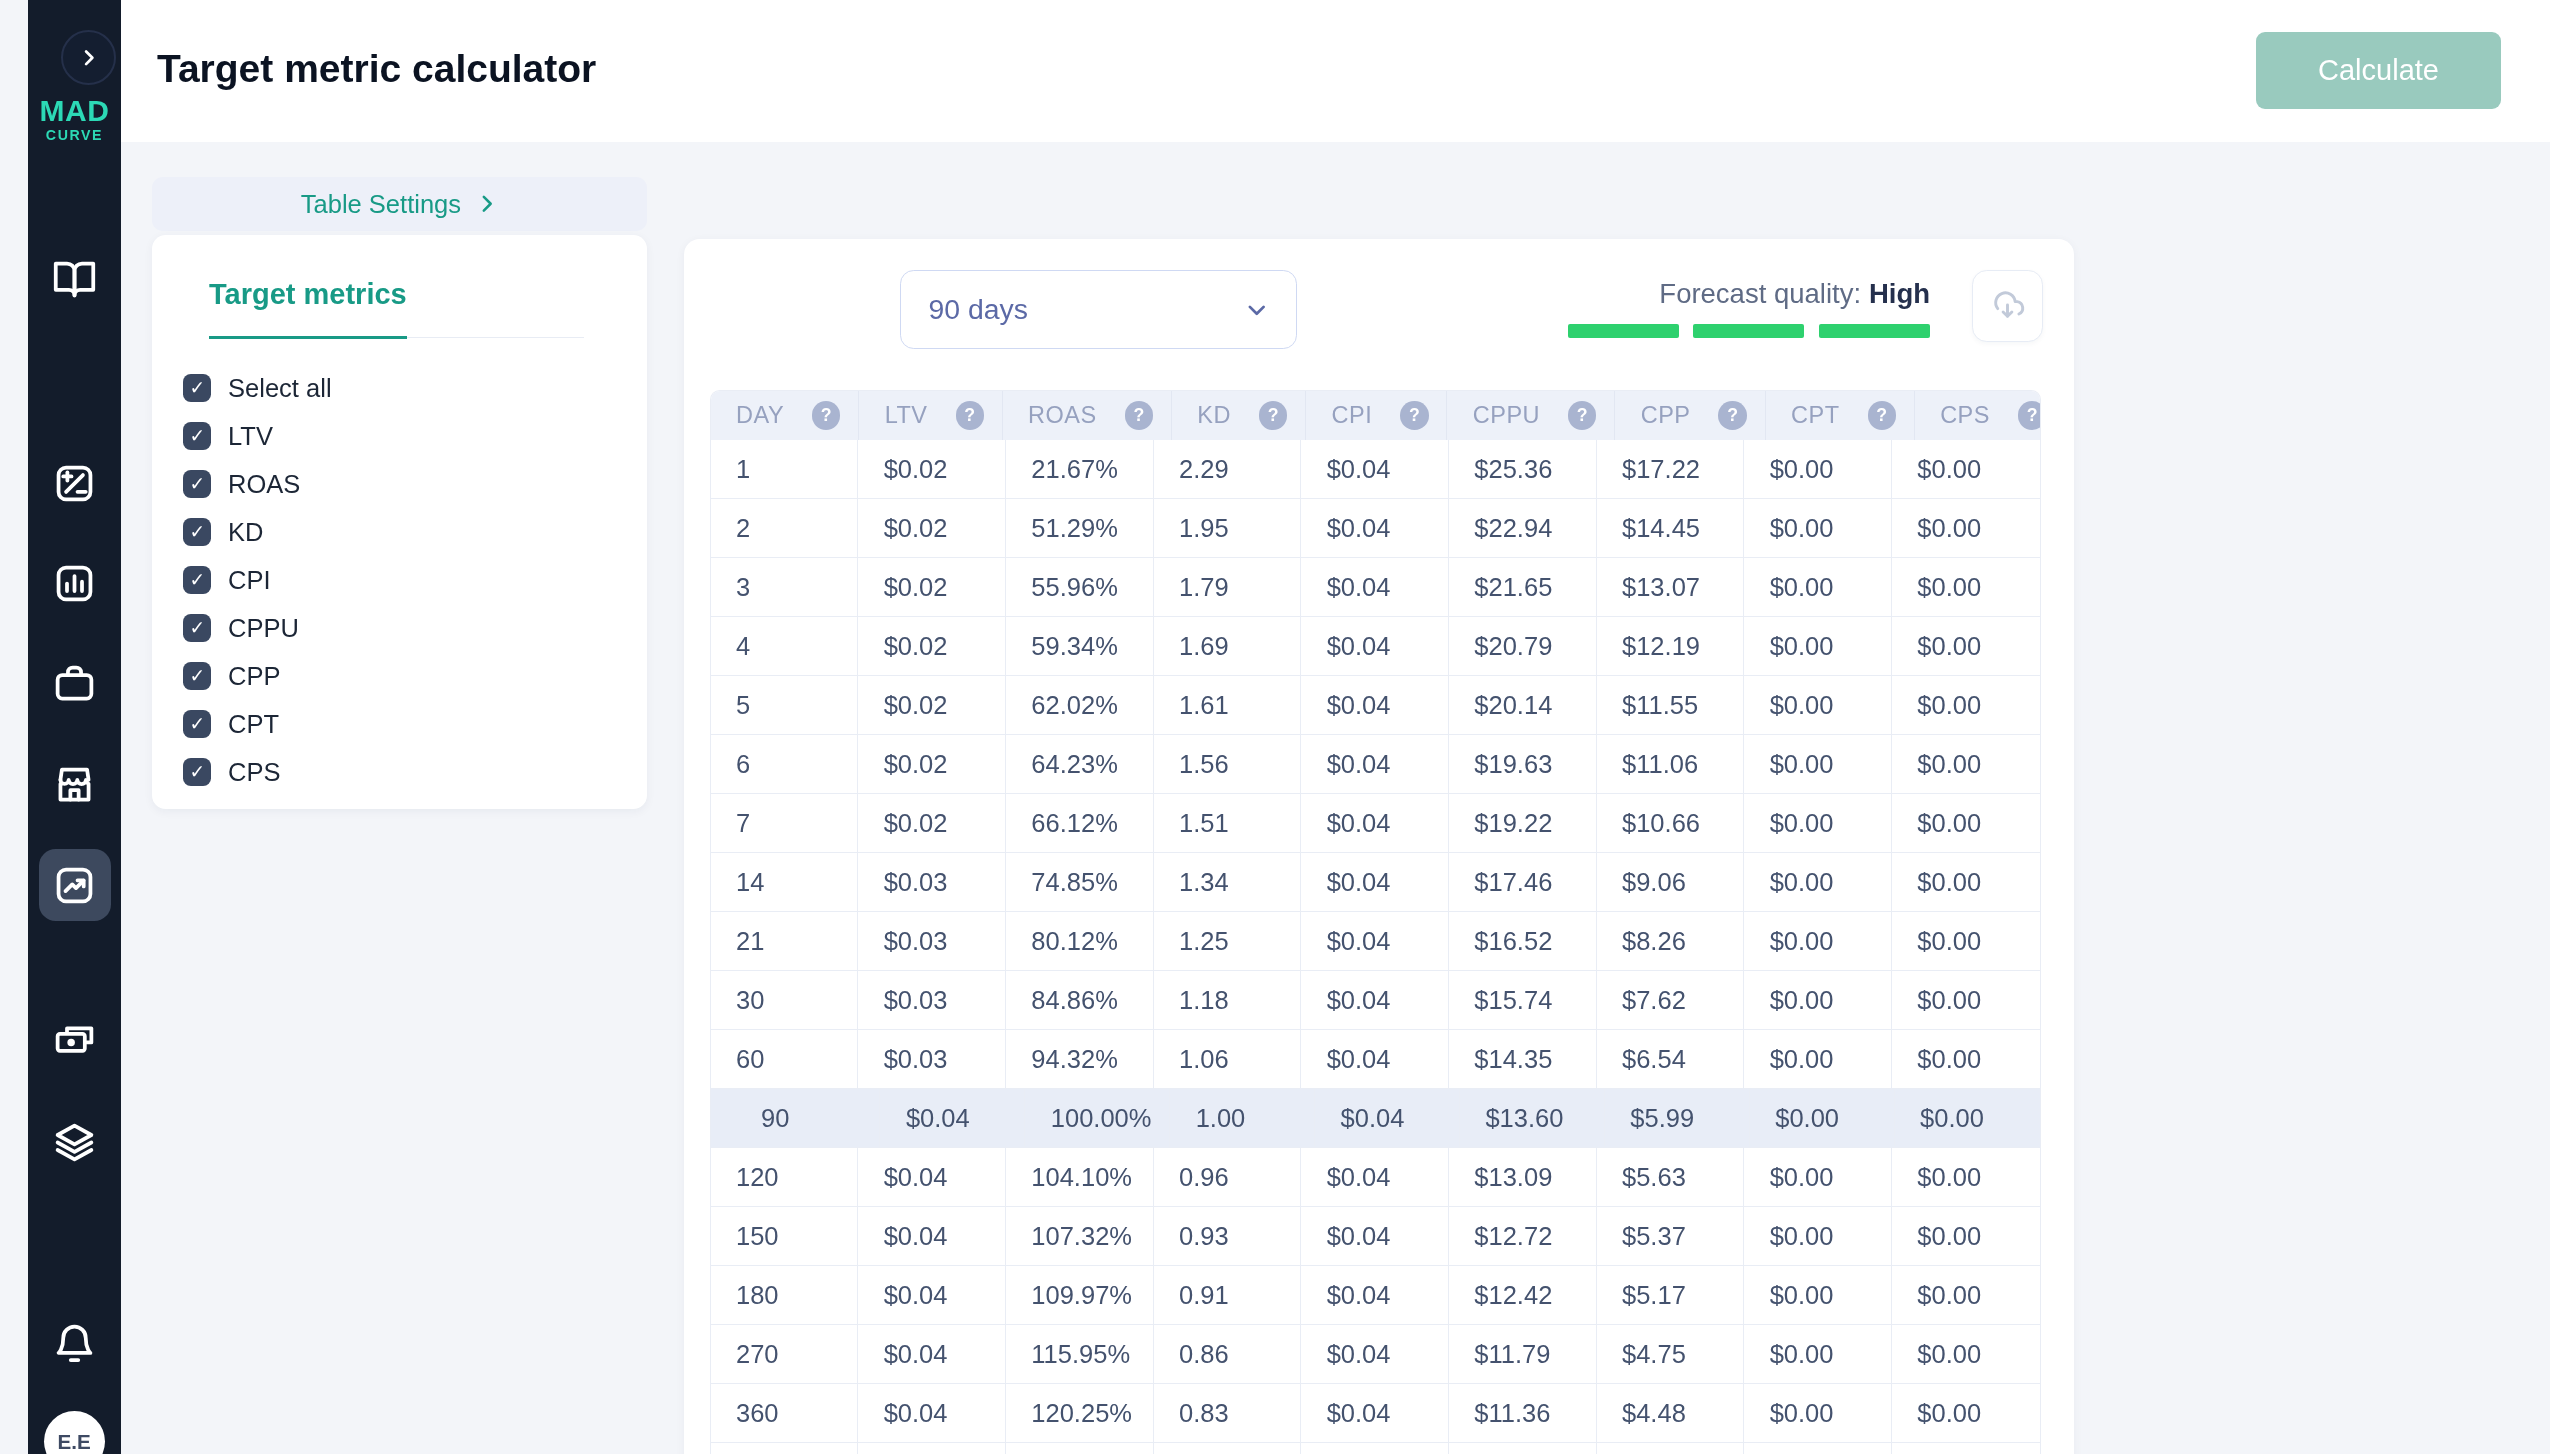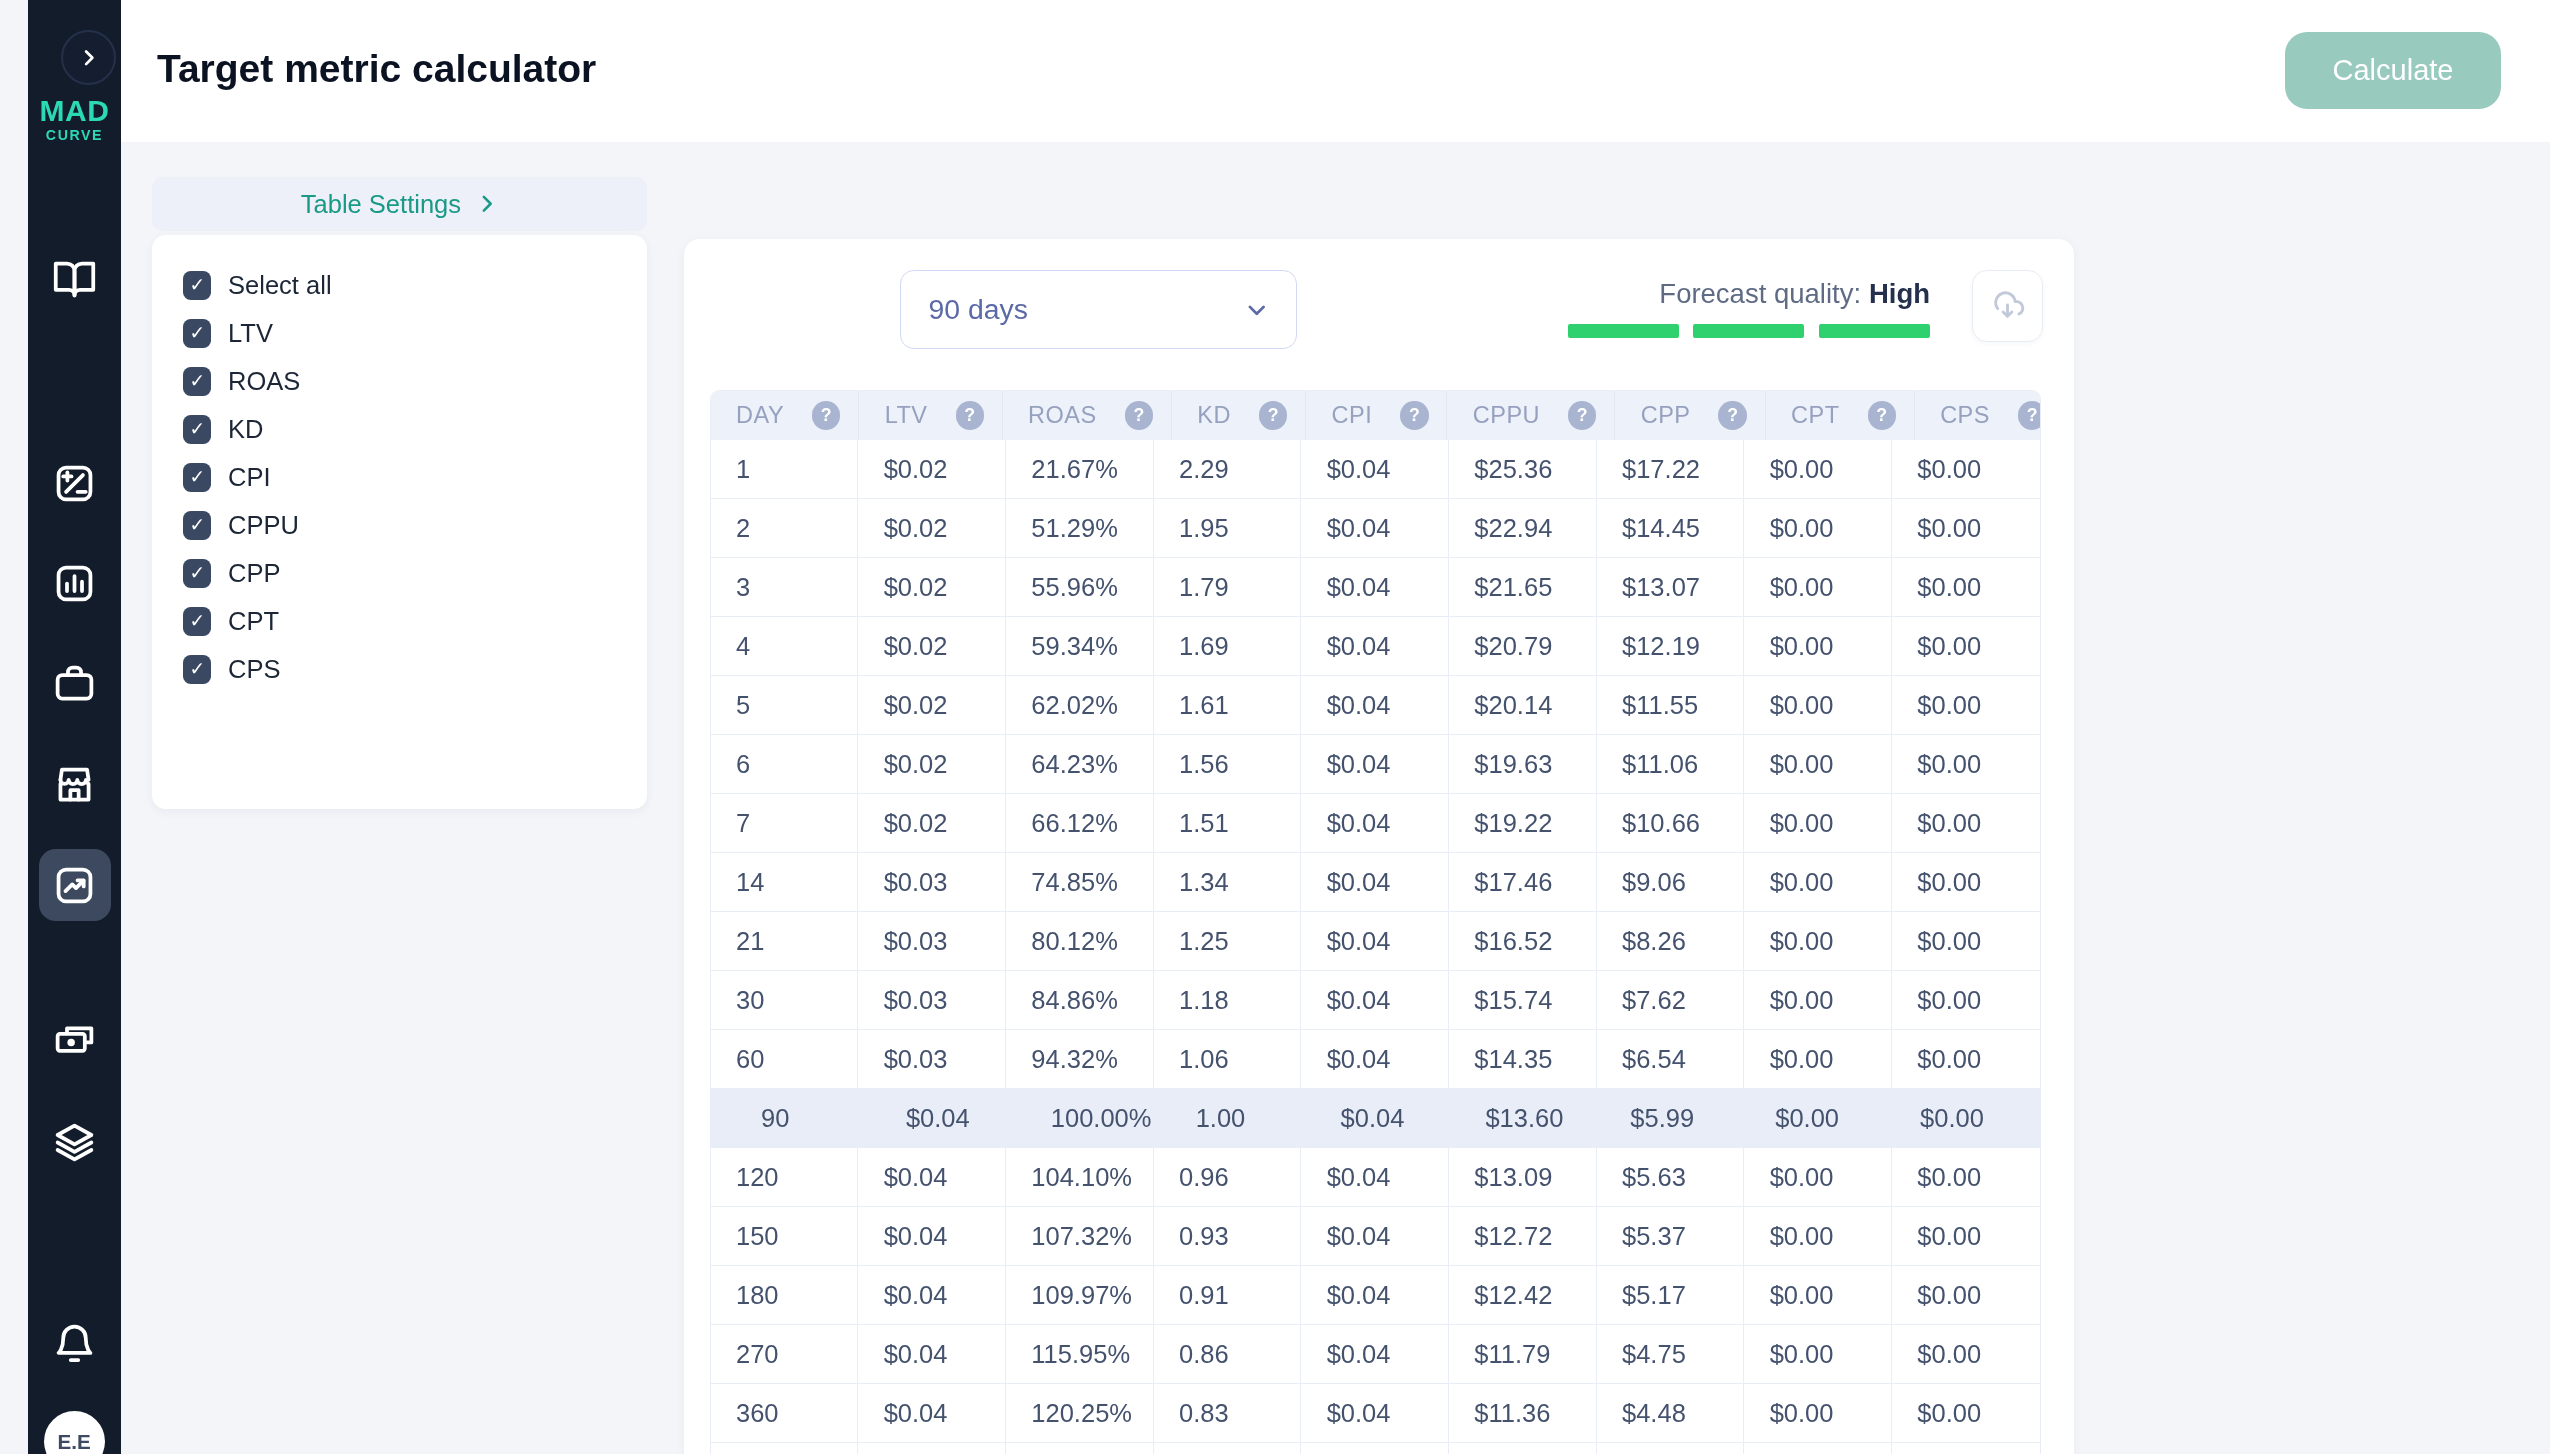--- a/index.html
+++ b/index.html
@@ -35,23 +35,23 @@
     position:absolute; left:61px; top:30px; width:55px; height:55px; border-radius:50%;
     background:#141e30; border:2.9px solid #25304a; z-index:9; cursor:pointer;
     display:flex; align-items:center; justify-content:center;
   }
   .collapse-btn svg { width:21.6px; height:21.6px; stroke:#ffffff; fill:none; stroke-width:3; stroke-linecap:round; stroke-linejoin:round; }
 
   
   .topbar { position:absolute; left:93px; top:0; width:2457px; height:142px; background:#ffffff; z-index:2; }
   .page-title { position:absolute; left:64px; top:47px; font-size:39px; font-weight:600; color:#0b1322; }
   .calculate-btn {
-    position:absolute; right:49px; top:32px; width:216px; height:77px;
+    position:absolute; right:49px; top:32px; width:245px; height:77px;
     background:#99cabe; color:#ffffff; font-size:29px; font-weight:500;
-    border:none; border-radius:22px; cursor:pointer; font-family:inherit;
+    border:none; border-radius:9px; cursor:pointer; font-family:inherit;
   }
 
   
   .table-settings {
     position:absolute; left:152px; top:177px; width:495px; height:54px;
     background:#edf0f9; border-radius:10.8px; border:none; cursor:pointer;
     display:flex; align-items:center; justify-content:center; gap:13.7px;
     color:#189a86; font-size:25.5px; font-weight:500; font-family:inherit;
   }
   .table-settings svg { width:23.5px; height:23.5px; stroke:#189a86; fill:none; stroke-width:2.6; stroke-linecap:round; stroke-linejoin:round; }
@@ -218,20 +218,23 @@
 </header>
 
 <button class="table-settings">
   <span>Table Settings</span>
   <svg viewBox="0 0 24 24">
       <polyline points="9 5 16 12 9 19"></polyline>
     </svg>
 </button>
 
 <section class="metrics-card">
+  <div class="tabbar">
+    <button class="tab">Target metrics</button>
+  </div>
   <div class="cb-list" id="cb-list">
       <label class="cb-item">
     <span class="cb-box">✓</span>
     <span class="cb-label">Select all</span>
   </label>
       <label class="cb-item">
     <span class="cb-box">✓</span>
     <span class="cb-label">LTV</span>
   </label>
       <label class="cb-item">

